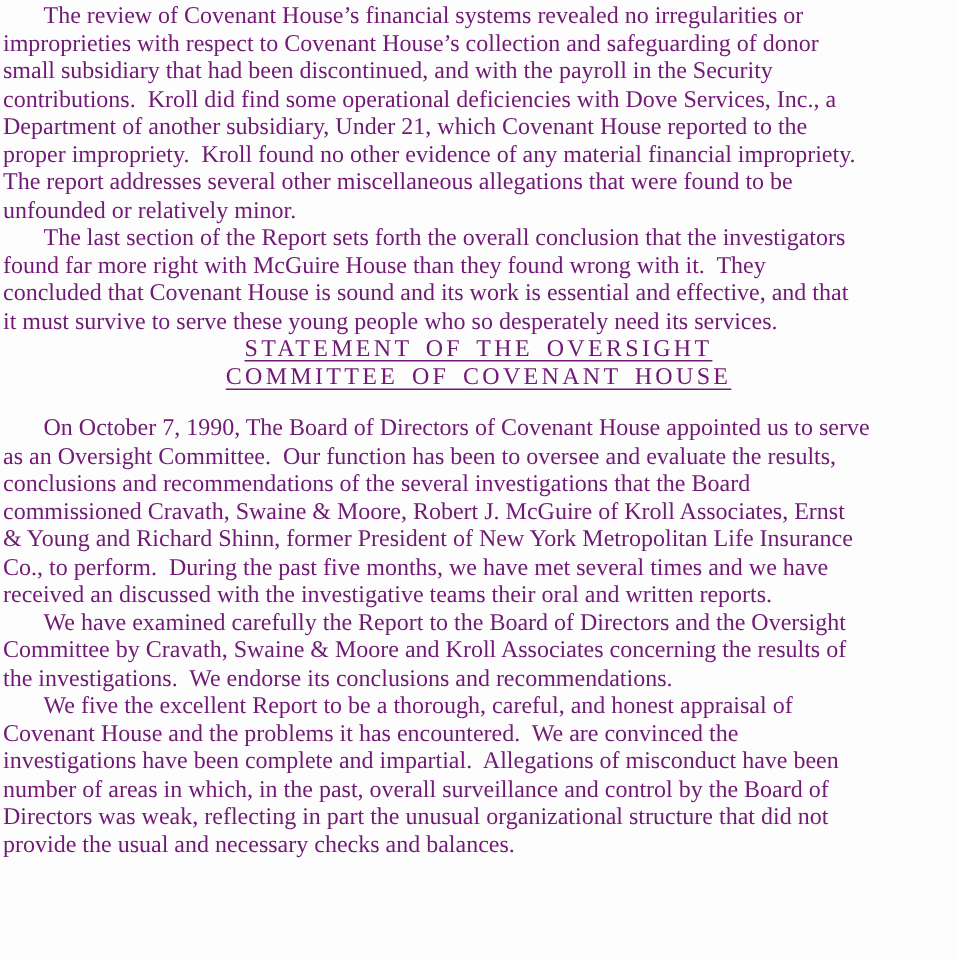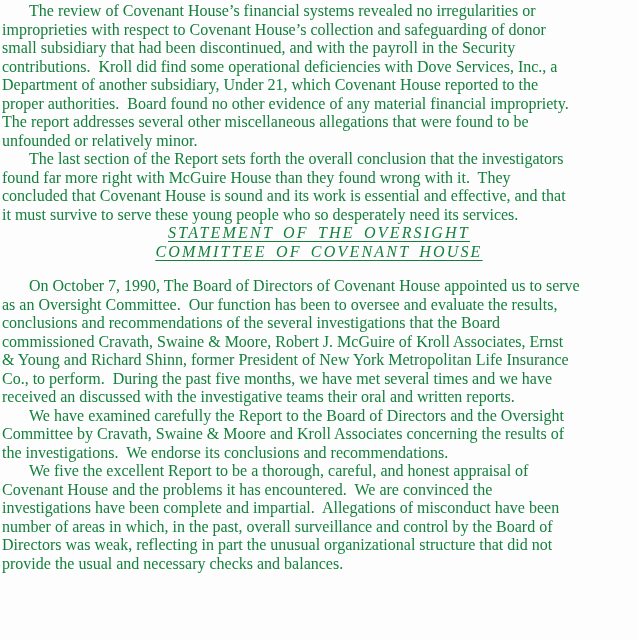--- a/index.html
+++ b/index.html
@@ -13,54 +13,53 @@
     overflow: hidden;
   }
   .page {
     box-sizing: border-box;
     width: 638px;
     height: 640px;
     padding: 2px 2px 0 2px;
     font-family: "Liberation Serif", "DejaVu Serif", serif;
     font-size: 16px;
     line-height: 18.5px;
-    color: #15803d;
+    color: #701a75;
   }
   .block + .block {
   }
   .line {
     white-space: pre;
   }
   .para .line.first {
     text-indent: 27px;
   }
   .heading {
     text-align: center;
     letter-spacing: 2.2px;
     word-spacing: 3px;
     margin-bottom: 16px;
   }
   .heading .line {
     text-decoration: underline;
     text-decoration-thickness: 1px;
     text-underline-offset: 3px;
-    font-style: italic;
   }
 </style>
 </head>
 <body>
 
 <div class="page" id="page">
     <div class="block para">
       <div class="line first">The review of Covenant House’s financial systems revealed no irregularities or</div>
       <div class="line">improprieties with respect to Covenant House’s collection and safeguarding of donor</div>
       <div class="line">small subsidiary that had been discontinued, and with the payroll in the Security</div>
       <div class="line">contributions.  Kroll did find some operational deficiencies with Dove Services, Inc., a</div>
       <div class="line">Department of another subsidiary, Under 21, which Covenant House reported to the</div>
-      <div class="line">proper authorities.  Board found no other evidence of any material financial impropriety.</div>
+      <div class="line">proper impropriety.  Kroll found no other evidence of any material financial impropriety.</div>
       <div class="line">The report addresses several other miscellaneous allegations that were found to be</div>
       <div class="line">unfounded or relatively minor.</div>
     </div>
     <div class="block para">
       <div class="line first">The last section of the Report sets forth the overall conclusion that the investigators</div>
       <div class="line">found far more right with McGuire House than they found wrong with it.  They</div>
       <div class="line">concluded that Covenant House is sound and its work is essential and effective, and that</div>
       <div class="line">it must survive to serve these young people who so desperately need its services.</div>
     </div>
     <div class="block heading">

